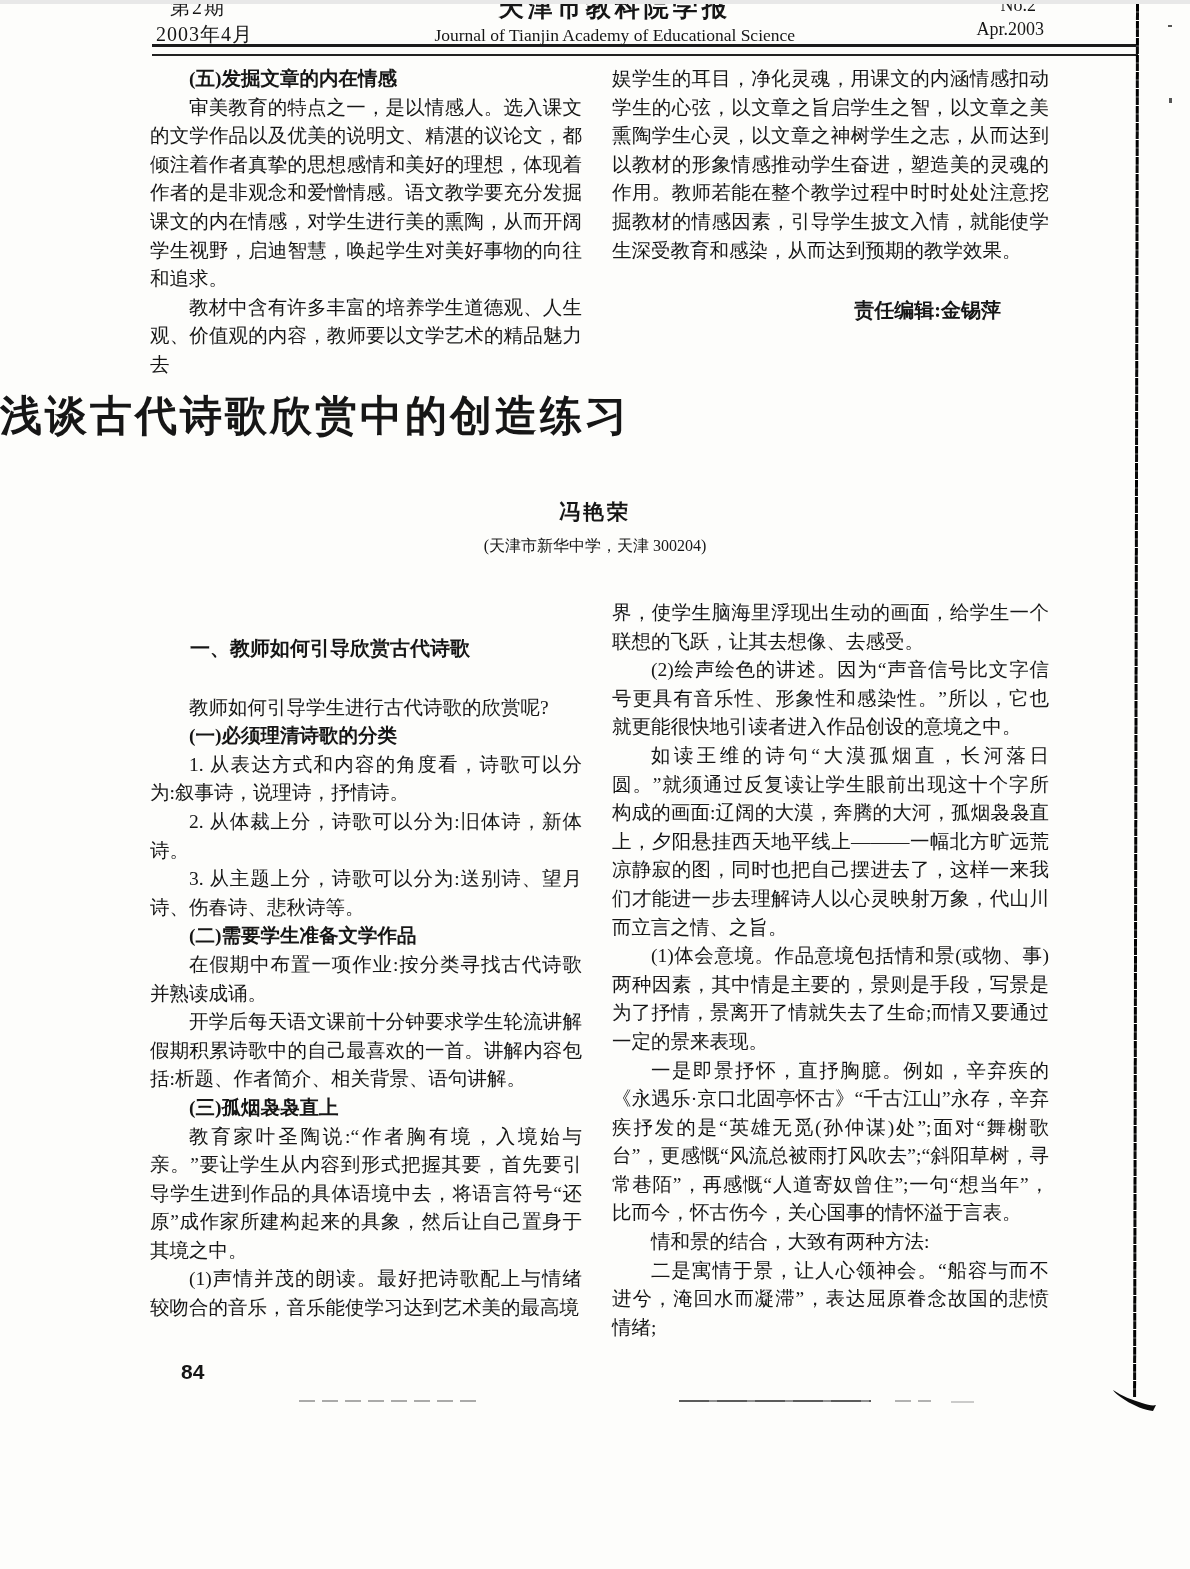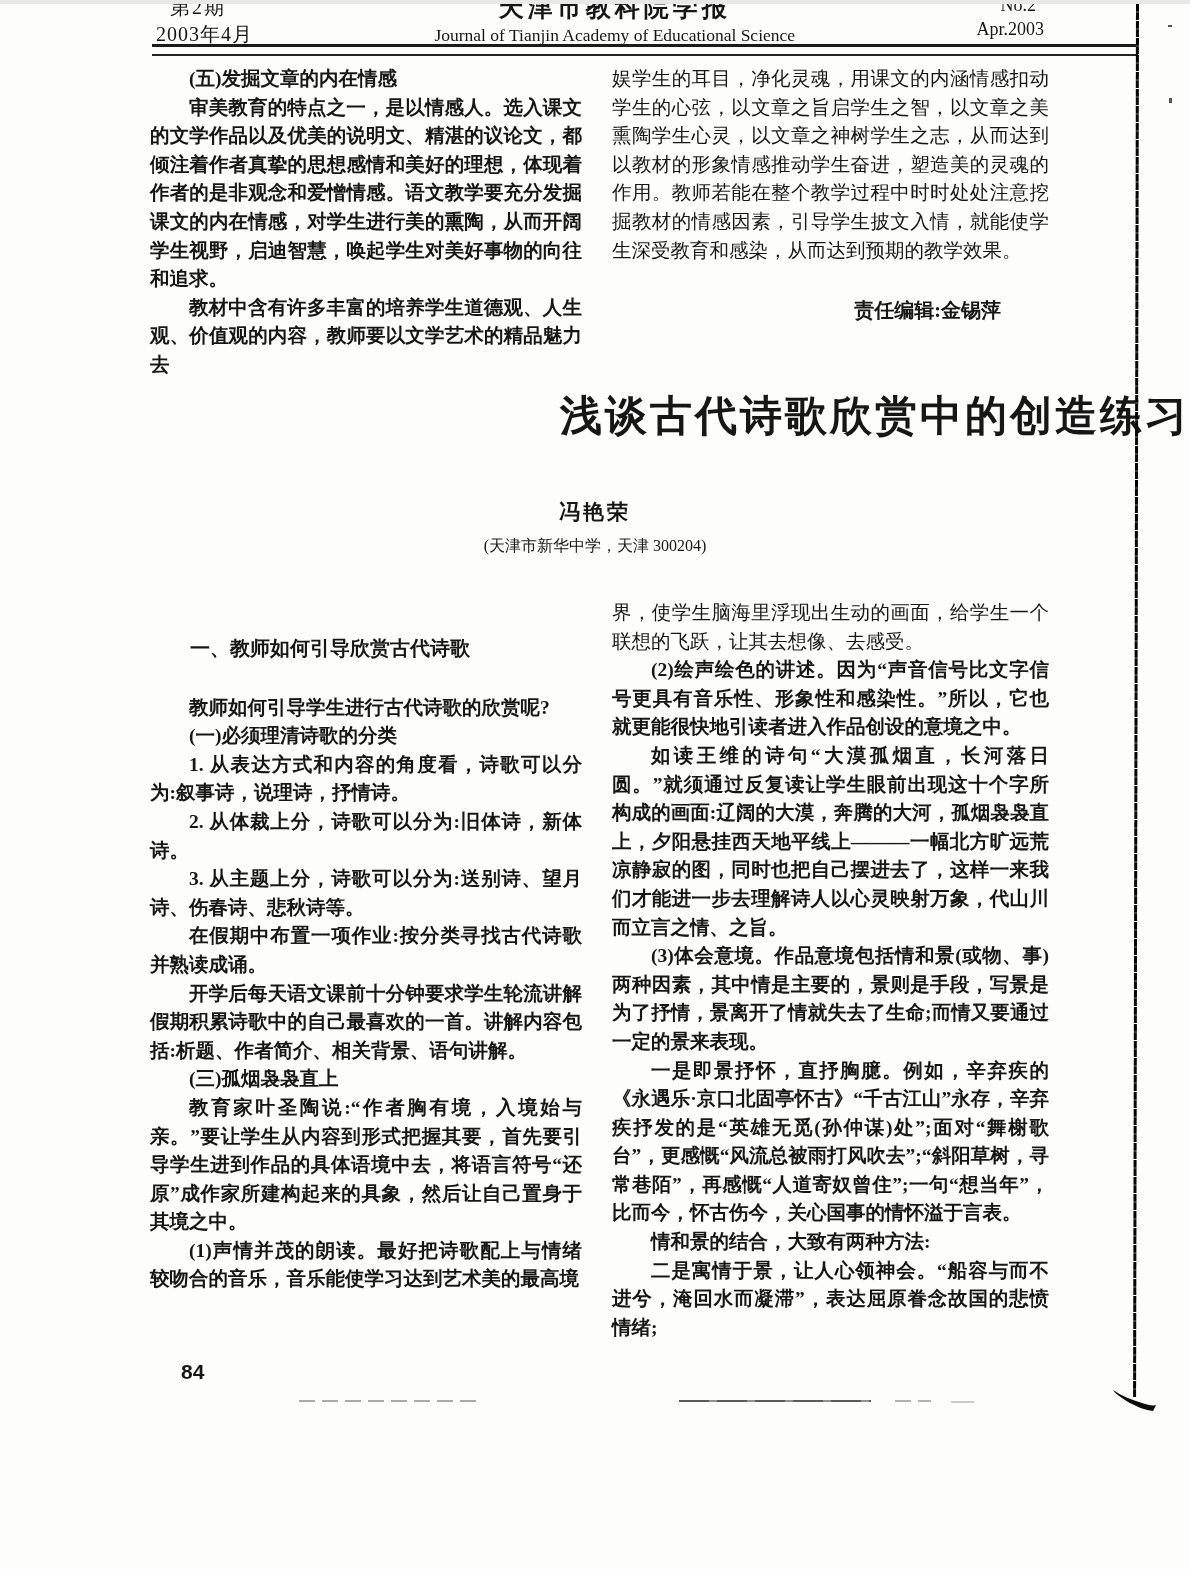--- a/index.html
+++ b/index.html
@@ -27,33 +27,33 @@
   .journal-en{font-size:17.5px;margin-top:1px;}
   .m-issue-en{font-size:18px;margin-top:-9px;padding-right:8px;}
   .m-date-en{font-size:18px;margin-top:3px;}
   .double-rule{
     position:absolute;left:152px;top:40px;width:986px;height:7px;
     border-top:3px solid #1b1b1b;border-bottom:2px solid #222;
   }
   
   p{margin:0;text-align:justify;word-break:break-all;
     font-size:19.5px;line-height:28.6px;}
-  .indent{text-indent:2em;font-weight:bold;}
+  .indent{text-indent:2em;}
   .bold{font-weight:bold;font-family:Liberation Serif, serif;}
   
   .top-left{position:absolute;left:150px;top:61px;width:432px;}
   .top-right{position:absolute;left:612px;top:61px;width:437px;}
   .editor-line{
     margin-top:31px;text-align:right;padding-right:48px;
     font-size:20px;text-indent:0;
   }
   
   .title{
     position:absolute;left:0;top:384px;width:100%;margin:0;
-    text-align:right;font-size:42px;font-weight:bold;letter-spacing:3px;
+    text-align:left;font-size:42px;font-weight:bold;letter-spacing:3px;
     font-family:"Liberation Sans","DejaVu Sans",sans-serif;
   }
   .author{
     position:absolute;left:0;top:494px;width:100%;
     text-align:center;font-size:21px;letter-spacing:3px;font-weight:bold;
   }
   .affiliation{
     position:absolute;left:0;top:532px;width:100%;
     text-align:center;font-size:16px;
   }
@@ -121,32 +121,33 @@
   <div class="author">冯艳荣</div>
   <div class="affiliation">(天津市新华中学，天津 300204)</div>
 
   <section class="main-left">
     <h2 class="sec-head">一、教师如何引导欣赏古代诗歌</h2>
     <p class="indent">教师如何引导学生进行古代诗歌的欣赏呢?</p>
     <p class="bold indent">(一)必须理清诗歌的分类</p>
     <p class="indent">1. 从表达方式和内容的角度看，诗歌可以分为:叙事诗，说理诗，抒情诗。</p>
     <p class="indent">2. 从体裁上分，诗歌可以分为:旧体诗，新体诗。</p>
     <p class="indent">3. 从主题上分，诗歌可以分为:送别诗、望月诗、伤春诗、悲秋诗等。</p>
+    <p class="bold indent">(二)需要学生准备文学作品</p>
     <p class="indent">在假期中布置一项作业:按分类寻找古代诗歌并熟读成诵。</p>
     <p class="indent">开学后每天语文课前十分钟要求学生轮流讲解假期积累诗歌中的自己最喜欢的一首。讲解内容包括:析题、作者简介、相关背景、语句讲解。</p>
     <p class="bold indent">(三)孤烟袅袅直上</p>
     <p class="indent">教育家叶圣陶说:“作者胸有境，入境始与亲。”要让学生从内容到形式把握其要，首先要引导学生进到作品的具体语境中去，将语言符号“还原”成作家所建构起来的具象，然后让自己置身于其境之中。</p>
     <p class="indent">(1)声情并茂的朗读。最好把诗歌配上与情绪较吻合的音乐，音乐能使学习达到艺术美的最高境</p>
   </section>
 
   <section class="main-right">
     <p>界，使学生脑海里浮现出生动的画面，给学生一个联想的飞跃，让其去想像、去感受。</p>
     <p class="indent">(2)绘声绘色的讲述。因为“声音信号比文字信号更具有音乐性、形象性和感染性。”所以，它也就更能很快地引读者进入作品创设的意境之中。</p>
     <p class="indent">如读王维的诗句“大漠孤烟直，长河落日圆。”就须通过反复读让学生眼前出现这十个字所构成的画面:辽阔的大漠，奔腾的大河，孤烟袅袅直上，夕阳悬挂西天地平线上———一幅北方旷远荒凉静寂的图，同时也把自己摆进去了，这样一来我们才能进一步去理解诗人以心灵映射万象，代山川而立言之情、之旨。</p>
-    <p class="indent">(3)体会意境。作品意境包括情和景(或物、事)两种因素，其中情是主要的，景则是手段，写景是为了抒情，景离开了情就失去了生命;而情又要通过一定的景来表现。</p>
+    <p class="indent">(1)体会意境。作品意境包括情和景(或物、事)两种因素，其中情是主要的，景则是手段，写景是为了抒情，景离开了情就失去了生命;而情又要通过一定的景来表现。</p>
     <p class="indent">一是即景抒怀，直抒胸臆。例如，辛弃疾的《永遇乐·京口北固亭怀古》“千古江山”永存，辛弃疾抒发的是“英雄无觅(孙仲谋)处”;面对“舞榭歌台”，更感慨“风流总被雨打风吹去”;“斜阳草树，寻常巷陌”，再感慨“人道寄奴曾住”;一句“想当年”，比而今，怀古伤今，关心国事的情怀溢于言表。</p>
     <p class="indent">情和景的结合，大致有两种方法:</p>
     <p class="indent">二是寓情于景，让人心领神会。“船容与而不进兮，淹回水而凝滞”，表达屈原眷念故国的悲愤情绪;</p>
   </section>
 
   <div class="page-number">84</div>
 
   <div class="scan-edge"></div>
   <svg class="scan-hook" width="46" height="26" viewBox="0 0 46 26">
     <path d="M1,3 C10,9 20,13 30,16 C36,18 41,19 44,18 L41,24 C33,23 22,19 13,13 C8,10 3,6 1,3 Z" fill="#0c0c0c"></path>

